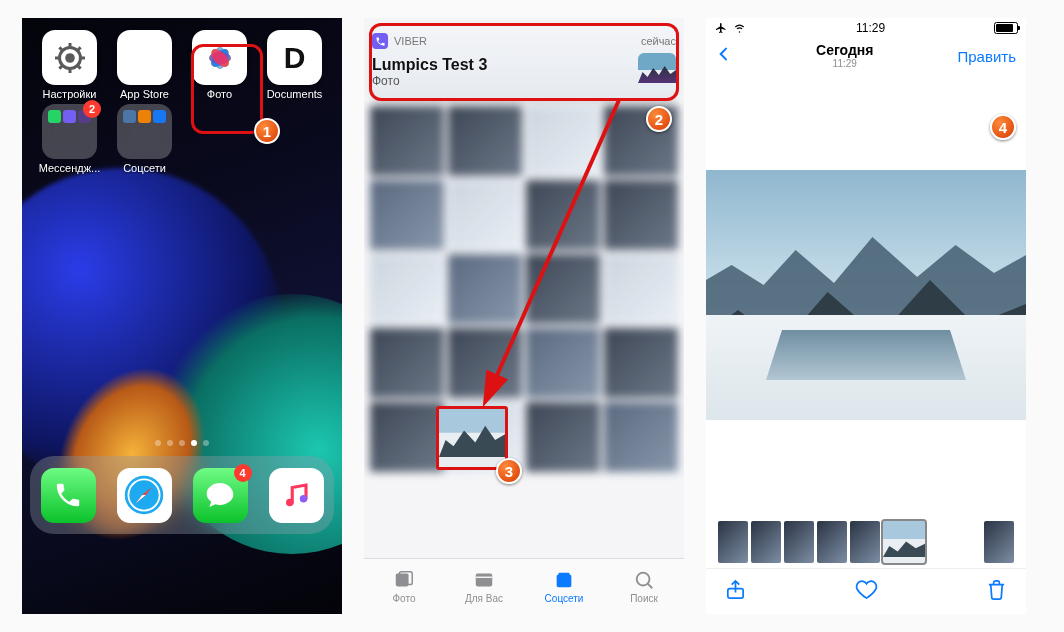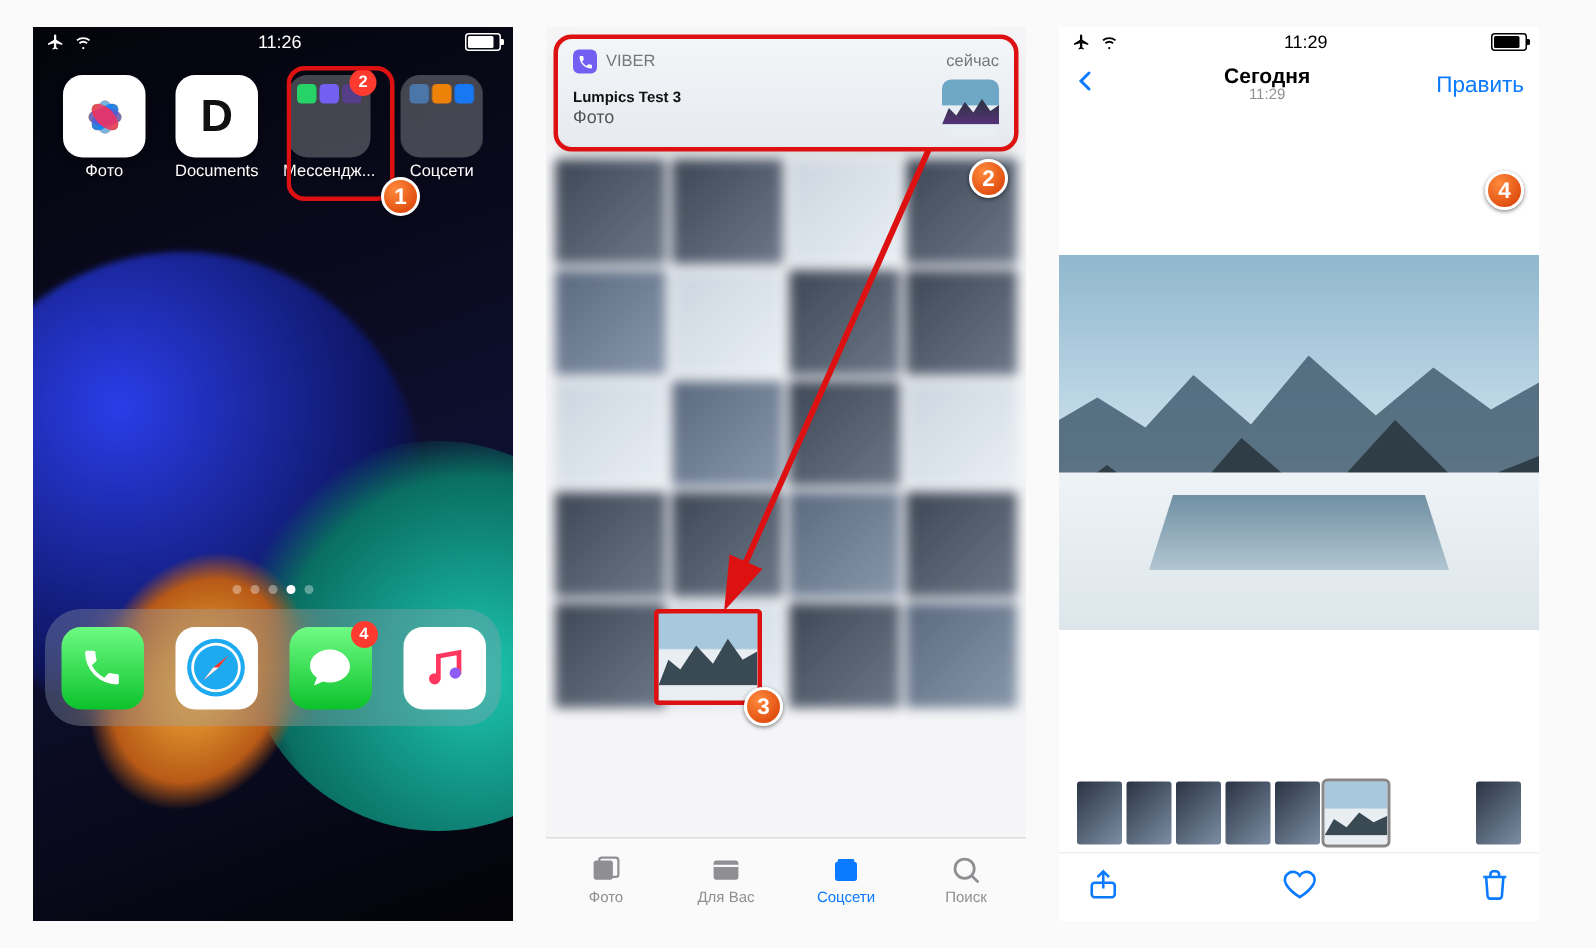--- a/index.html
+++ b/index.html
@@ -55,26 +55,26 @@
   .docs-ic{background:#fff;color:#111;font-weight:800;font-size:30px;}
   .dropbox-ic{background:#fff;}
   .phone-ic{background:linear-gradient(#6dfb83,#0bc22b);} 
   .safari-ic{background:#fff;}
   .msg-ic{background:linear-gradient(#70fb85,#0bc22b);}
   .music-ic{background:linear-gradient(#ff5d73,#ff2a56);}
 
   
   .p2{background:#f5f5f7;}
   .p2 .body{flex:1;position:relative;overflow:hidden;}
-  .notif{position:absolute;left:8px;right:8px;top:8px;height:72px;border-radius:12px;background:linear-gradient(#f3f5f8,#e6eaef);box-shadow:0 4px 10px rgba(0,0,0,.15);padding:7px 10px;z-index:30;}
+  .notif{position:absolute;left:8px;right:8px;top:8px;height:72px;border-radius:12px;background:linear-gradient(#f3f5f8,#e6eaef);box-shadow:0 4px 10px rgba(0,0,0,.15);padding:7px 0;z-index:30;}
   .notif .hdr{display:flex;align-items:center;gap:6px;font-size:11px;color:#777;}
   .viber-ic{width:16px;height:16px;border-radius:4px;background:#7360f2;display:flex;align-items:center;justify-content:center;}
   .notif .time{margin-left:auto;text-align:right;}
   .notif .row{display:flex;align-items:center;gap:8px;margin-top:4px;}
-  .notif .title{font-size:10px;font-weight:600;color:#111;}
+  .notif .title{font-size:16px;font-weight:600;color:#111;}
   .notif .sub{font-size:12px;color:#555;}
   .notif .thumb{margin-left:auto;width:38px;height:38px;border-radius:6px;background:linear-gradient(180deg,#6fa7c7 45%,#e8eff4 46%);position:relative;overflow:hidden;}
   .thumb .mtn{position:absolute;left:0;right:0;bottom:8px;height:20px;background:linear-gradient(180deg,#233 0%,#537 100%);clip-path:polygon(0 100%,12% 45%,25% 70%,40% 25%,55% 60%,70% 15%,85% 55%,100% 35%,100% 100%);} 
   .grid-blur{position:absolute;inset:88px 0 140px 0;display:grid;grid-template-columns:repeat(4,1fr);grid-auto-rows:70px;gap:4px;padding:0 6px;filter:blur(4px);opacity:.9;}
   .grid-blur div{background:linear-gradient(135deg,#2a3444,#5e6b7d);} 
   .grid-blur div:nth-child(3n){background:linear-gradient(135deg,#c8d2dc,#e7eef5);}
   .grid-blur div:nth-child(5n){background:linear-gradient(135deg,#4a5a72,#7d8ea4);}
   .last-thumb{position:absolute;left:72px;bottom:144px;width:72px;height:64px;border-radius:3px;border:3px solid #d11;z-index:35;overflow:hidden;background:linear-gradient(180deg,#a8c8de 40%,#e8eef2 42%);}
   .last-thumb .mtn{position:absolute;left:0;right:0;bottom:10px;height:38px;background:#3a4a55;clip-path:polygon(0 100%,10% 55%,22% 72%,38% 30%,55% 62%,70% 18%,85% 55%,100% 40%,100% 100%);}
   .caption{position:absolute;left:0;right:0;bottom:108px;text-align:center;font-size:15px;font-weight:600;color:#111;}
@@ -109,42 +109,42 @@
 <body>
 
 <div class="phone p1">
   <div class="p1-wall">
     <div class="bg"></div>
       <div class="blob1"></div>
       <div class="blob2"></div>
       <div class="blob3"></div>
   </div>
 
-  <div class="statusbar light">
-    <div class="left">
-      <span class="plane-icon">
-        <svg width="14" height="12" viewBox="0 0 24 24" fill="currentColor">
-            <path d="M21 16v-2l-8-5V3.5a1.5 1.5 0 0 0-3 0V9l-8 5v2l8-2.5V19l-2 1.5V22l3.5-1 3.5 1v-1.5L13 19v-5.5l8 2.5z"></path>
-          </svg>
-      </span>
-      <span class="wifi-icon">
-        <svg width="15" height="12" viewBox="0 0 24 24" fill="currentColor">
-            <path d="M12 18.5a1.5 1.5 0 1 0 .001 3.001A1.5 1.5 0 0 0 12 18.5zm-4.3-3.8a7 7 0 0 1 8.6 0l1.6-1.9a9.5 9.5 0 0 0-11.8 0l1.6 1.9zm-3.3-3.9a12 12 0 0 1 15.2 0l1.6-1.9a14.5 14.5 0 0 0-18.4 0l1.6 1.9z"></path>
-          </svg>
-      </span>
-    </div>
-    <span>11:26</span>
-    <div class="right">
-      <div class="battery">
-          <div class="fill"></div>
-        </div>
-    </div>
-  </div>
 
   <div class="grid">
+    <div class="app">
+      <div class="icon settings-ic">
+        <svg width="36" height="36" viewBox="0 0 24 24" fill="none">
+            <circle cx="12" cy="12" r="7" stroke="#5a5a5a" stroke-width="2"></circle>
+            <circle cx="12" cy="12" r="3.2" fill="#5a5a5a"></circle>
+            <g stroke="#5a5a5a" stroke-width="2">
+              <path d="M12 2v3M12 19v3M2 12h3M19 12h3M4.9 4.9l2.1 2.1M17 17l2.1 2.1M4.9 19.1 7 17M17 7l2.1-2.1"></path>
+            </g>
+          </svg>
+      </div>
+      <span class="label">Настройки</span>
+    </div>
+    <div class="app">
+      <div class="icon appstore-ic">
+        <svg width="34" height="34" viewBox="0 0 24 24" fill="none" stroke="#fff" stroke-width="2.2" stroke-linecap="round">
+            <path d="M10 4l8 16M14 4 6 20M4 15h8M14 15h6"></path>
+          </svg>
+      </div>
+      <span class="label">App Store</span>
+    </div>
     <div class="app">
       <div class="icon photos-ic">
         <svg width="40" height="40" viewBox="0 0 40 40">
             <g transform="translate(20 20)">
           <ellipse rx="6" ry="11" fill="#ff3b30" opacity=".82"></ellipse>
           <ellipse rx="6" ry="11" fill="#ff9500" opacity=".82" transform="rotate(45)"></ellipse>
           <ellipse rx="6" ry="11" fill="#ffcc00" opacity=".82" transform="rotate(90)"></ellipse>
           <ellipse rx="6" ry="11" fill="#4cd964" opacity=".82" transform="rotate(135)"></ellipse>
           <ellipse rx="6" ry="11" fill="#5ac8fa" opacity=".82" transform="rotate(180)"></ellipse>
           <ellipse rx="6" ry="11" fill="#007aff" opacity=".82" transform="rotate(225)"></ellipse>

